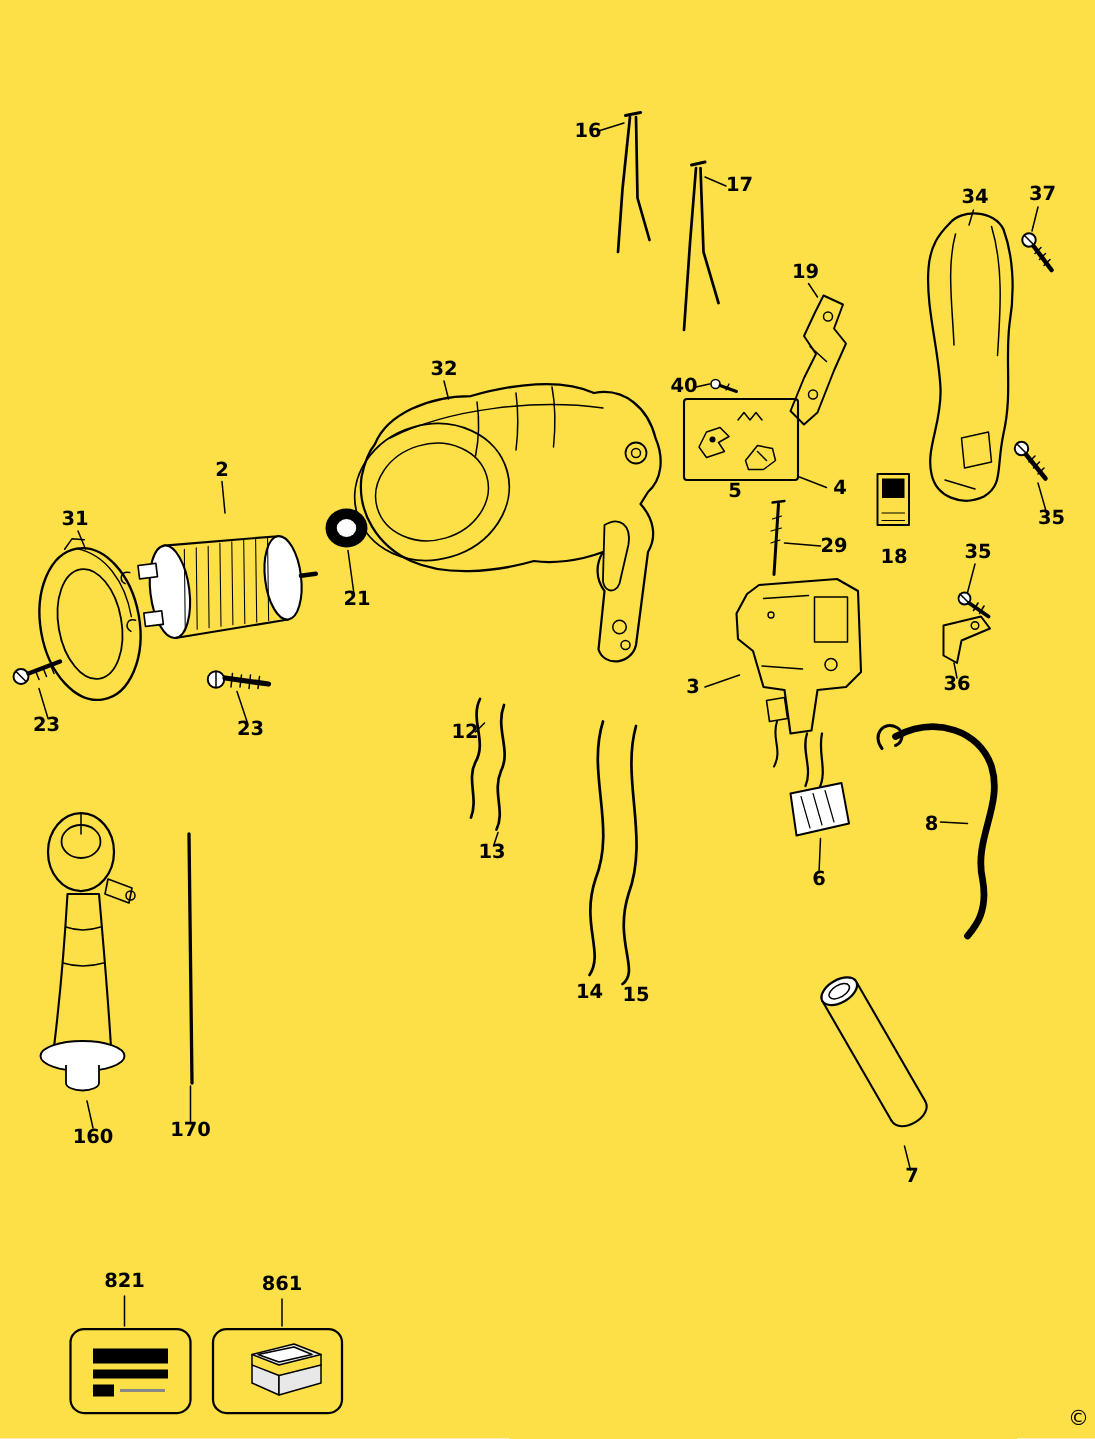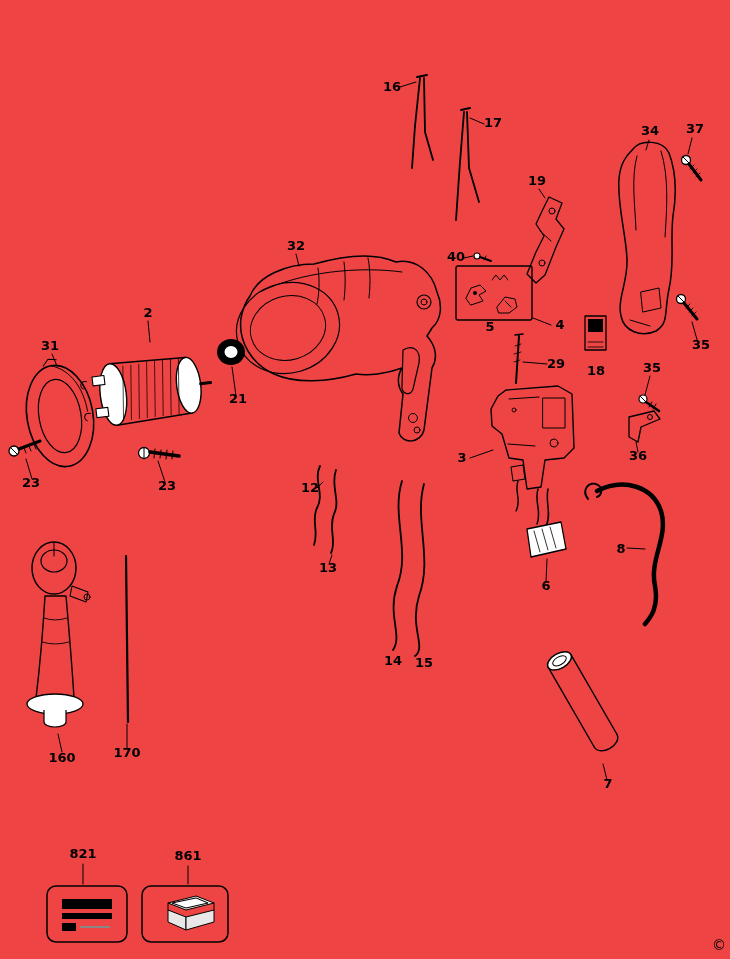--- a/index.html
+++ b/index.html
@@ -5,21 +5,21 @@
   html, body {
     margin: 0;
     padding: 0;
     background: #ffffff;
     font-family: "DejaVu Sans", sans-serif;
   }
   .canvas {
     position: relative;
     width: 730px;
     height: 959px;
-    background: #ef4444;
+    background: #fde047;
     overflow: hidden;
   }
   svg { display: block; }
   
   .k { stroke: #000; fill: none; stroke-linecap: round; stroke-linejoin: round; }
   .f { stroke: #000; fill: #ffffff; stroke-linejoin: round; }
   .b { fill: #000; stroke: none; }
   .g { stroke: #000; fill: #e8e8e8; stroke-linejoin: round; }
   .lbl {
     font-family: "DejaVu Sans", sans-serif;

